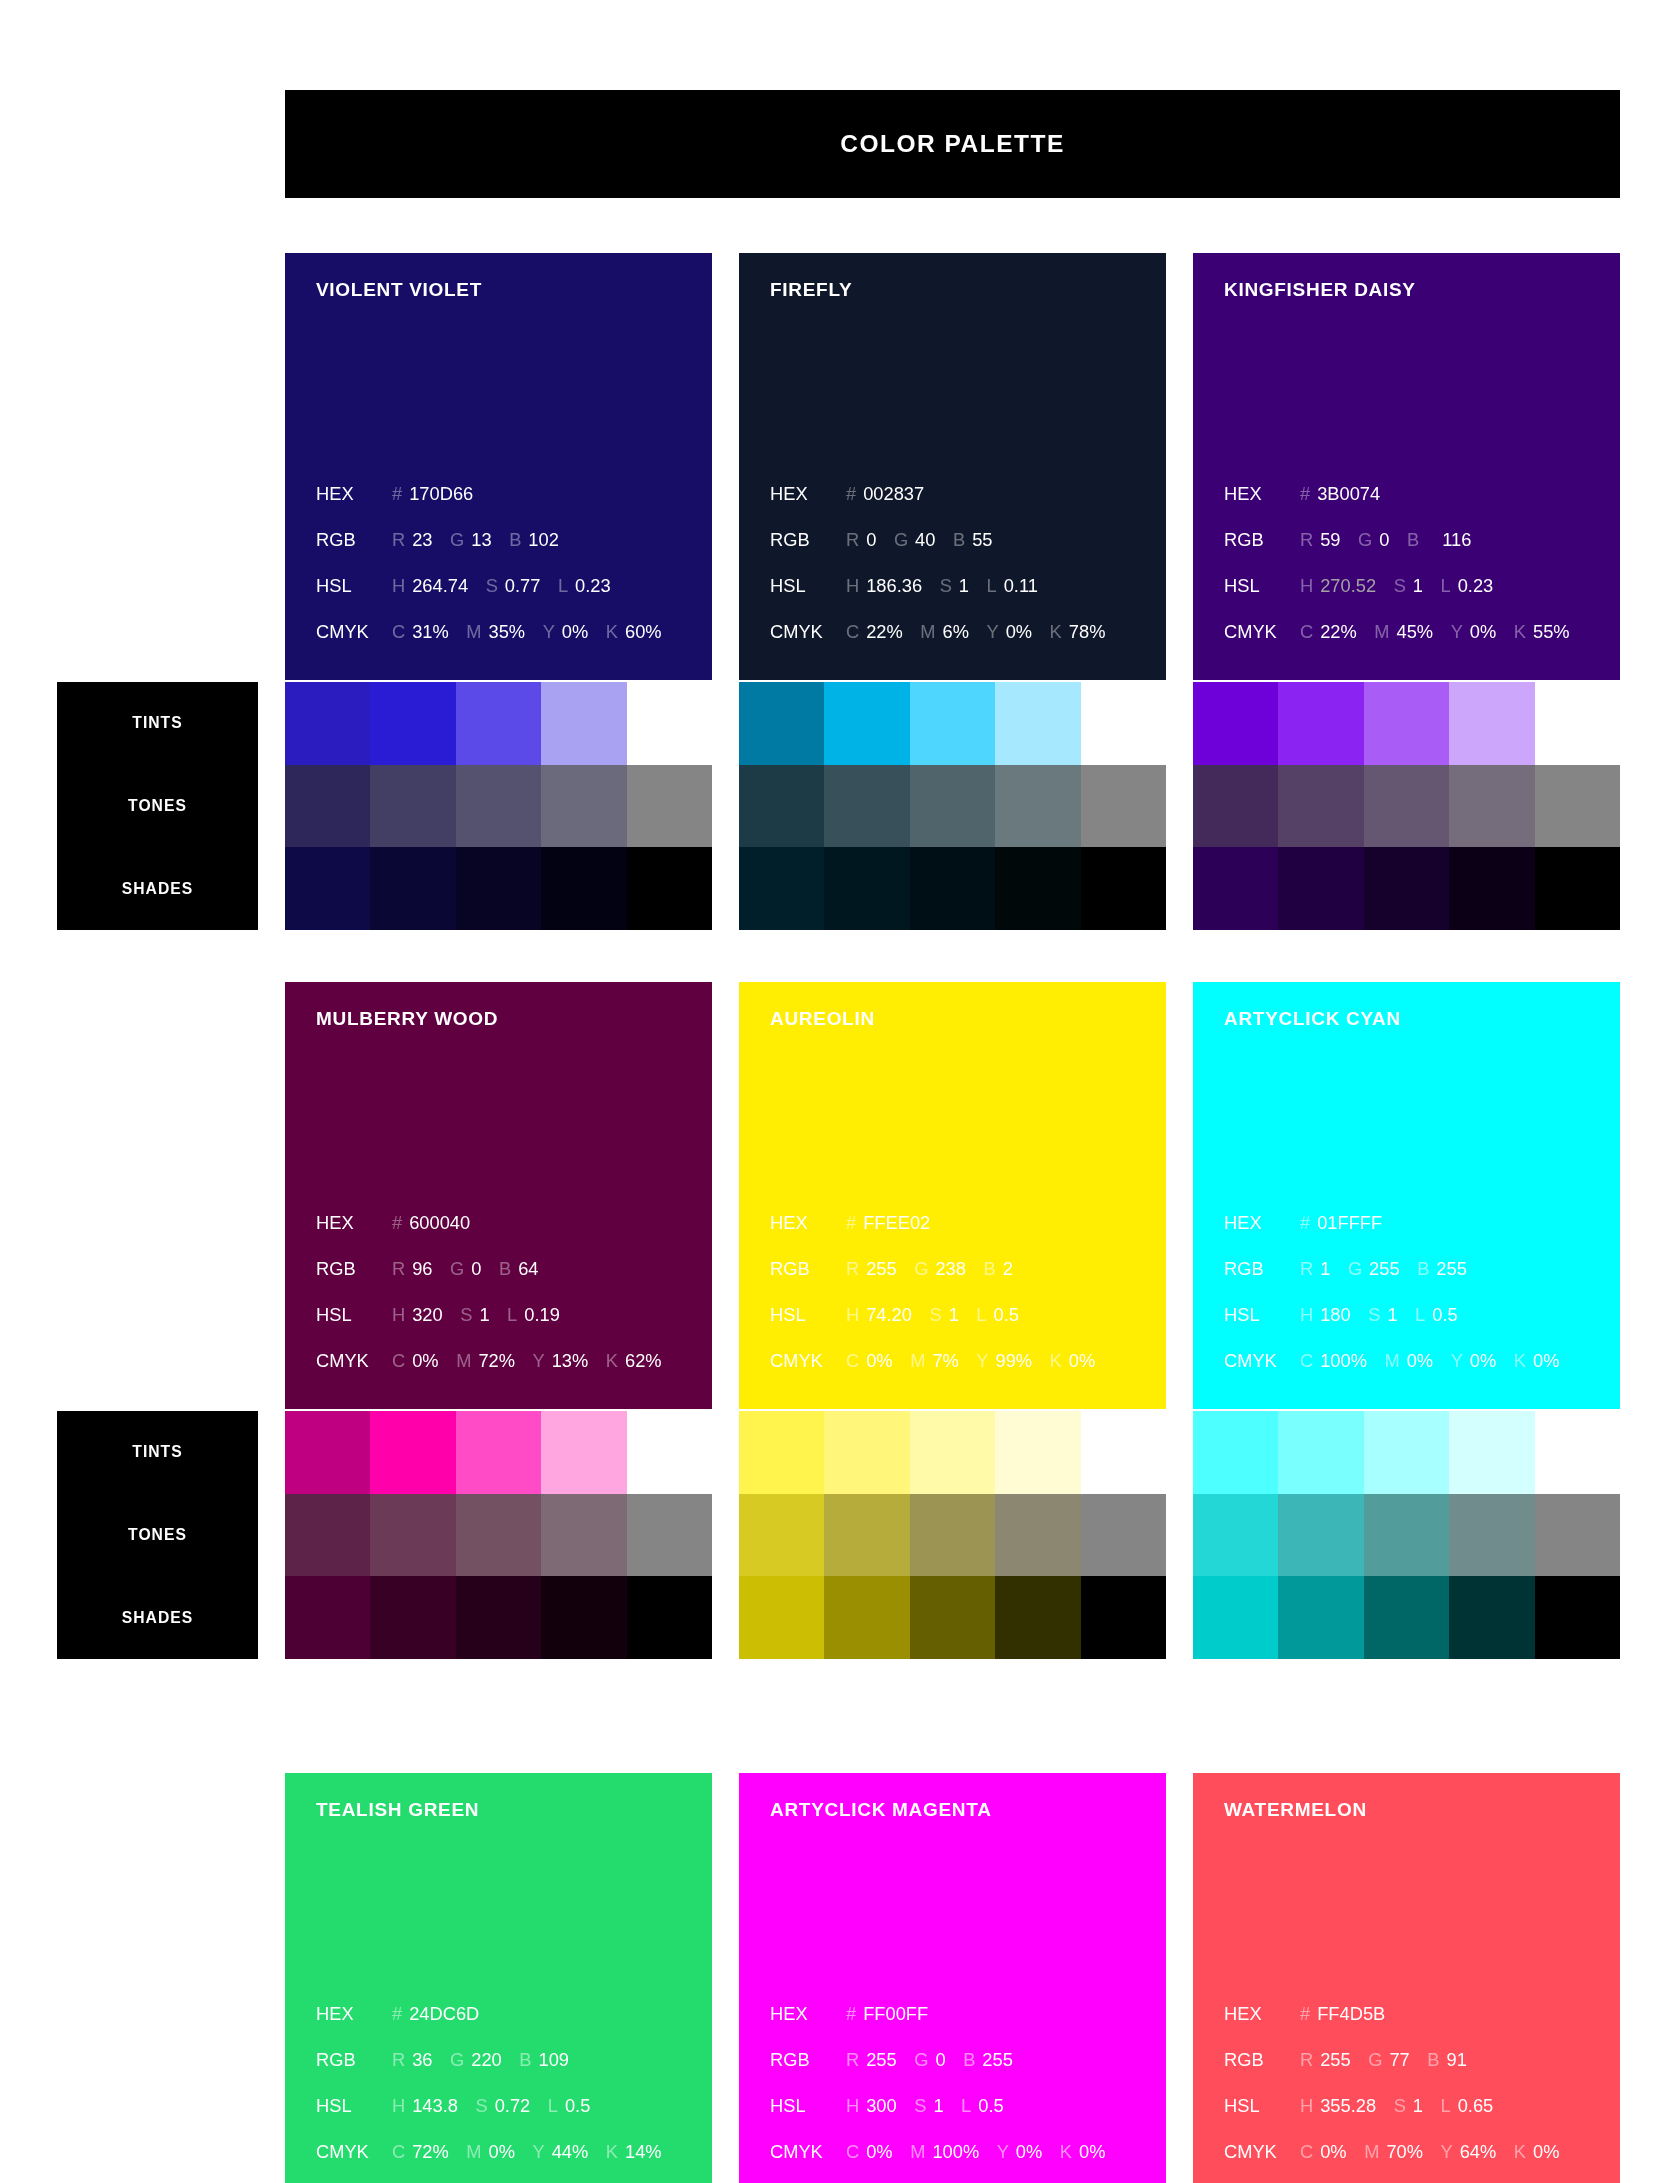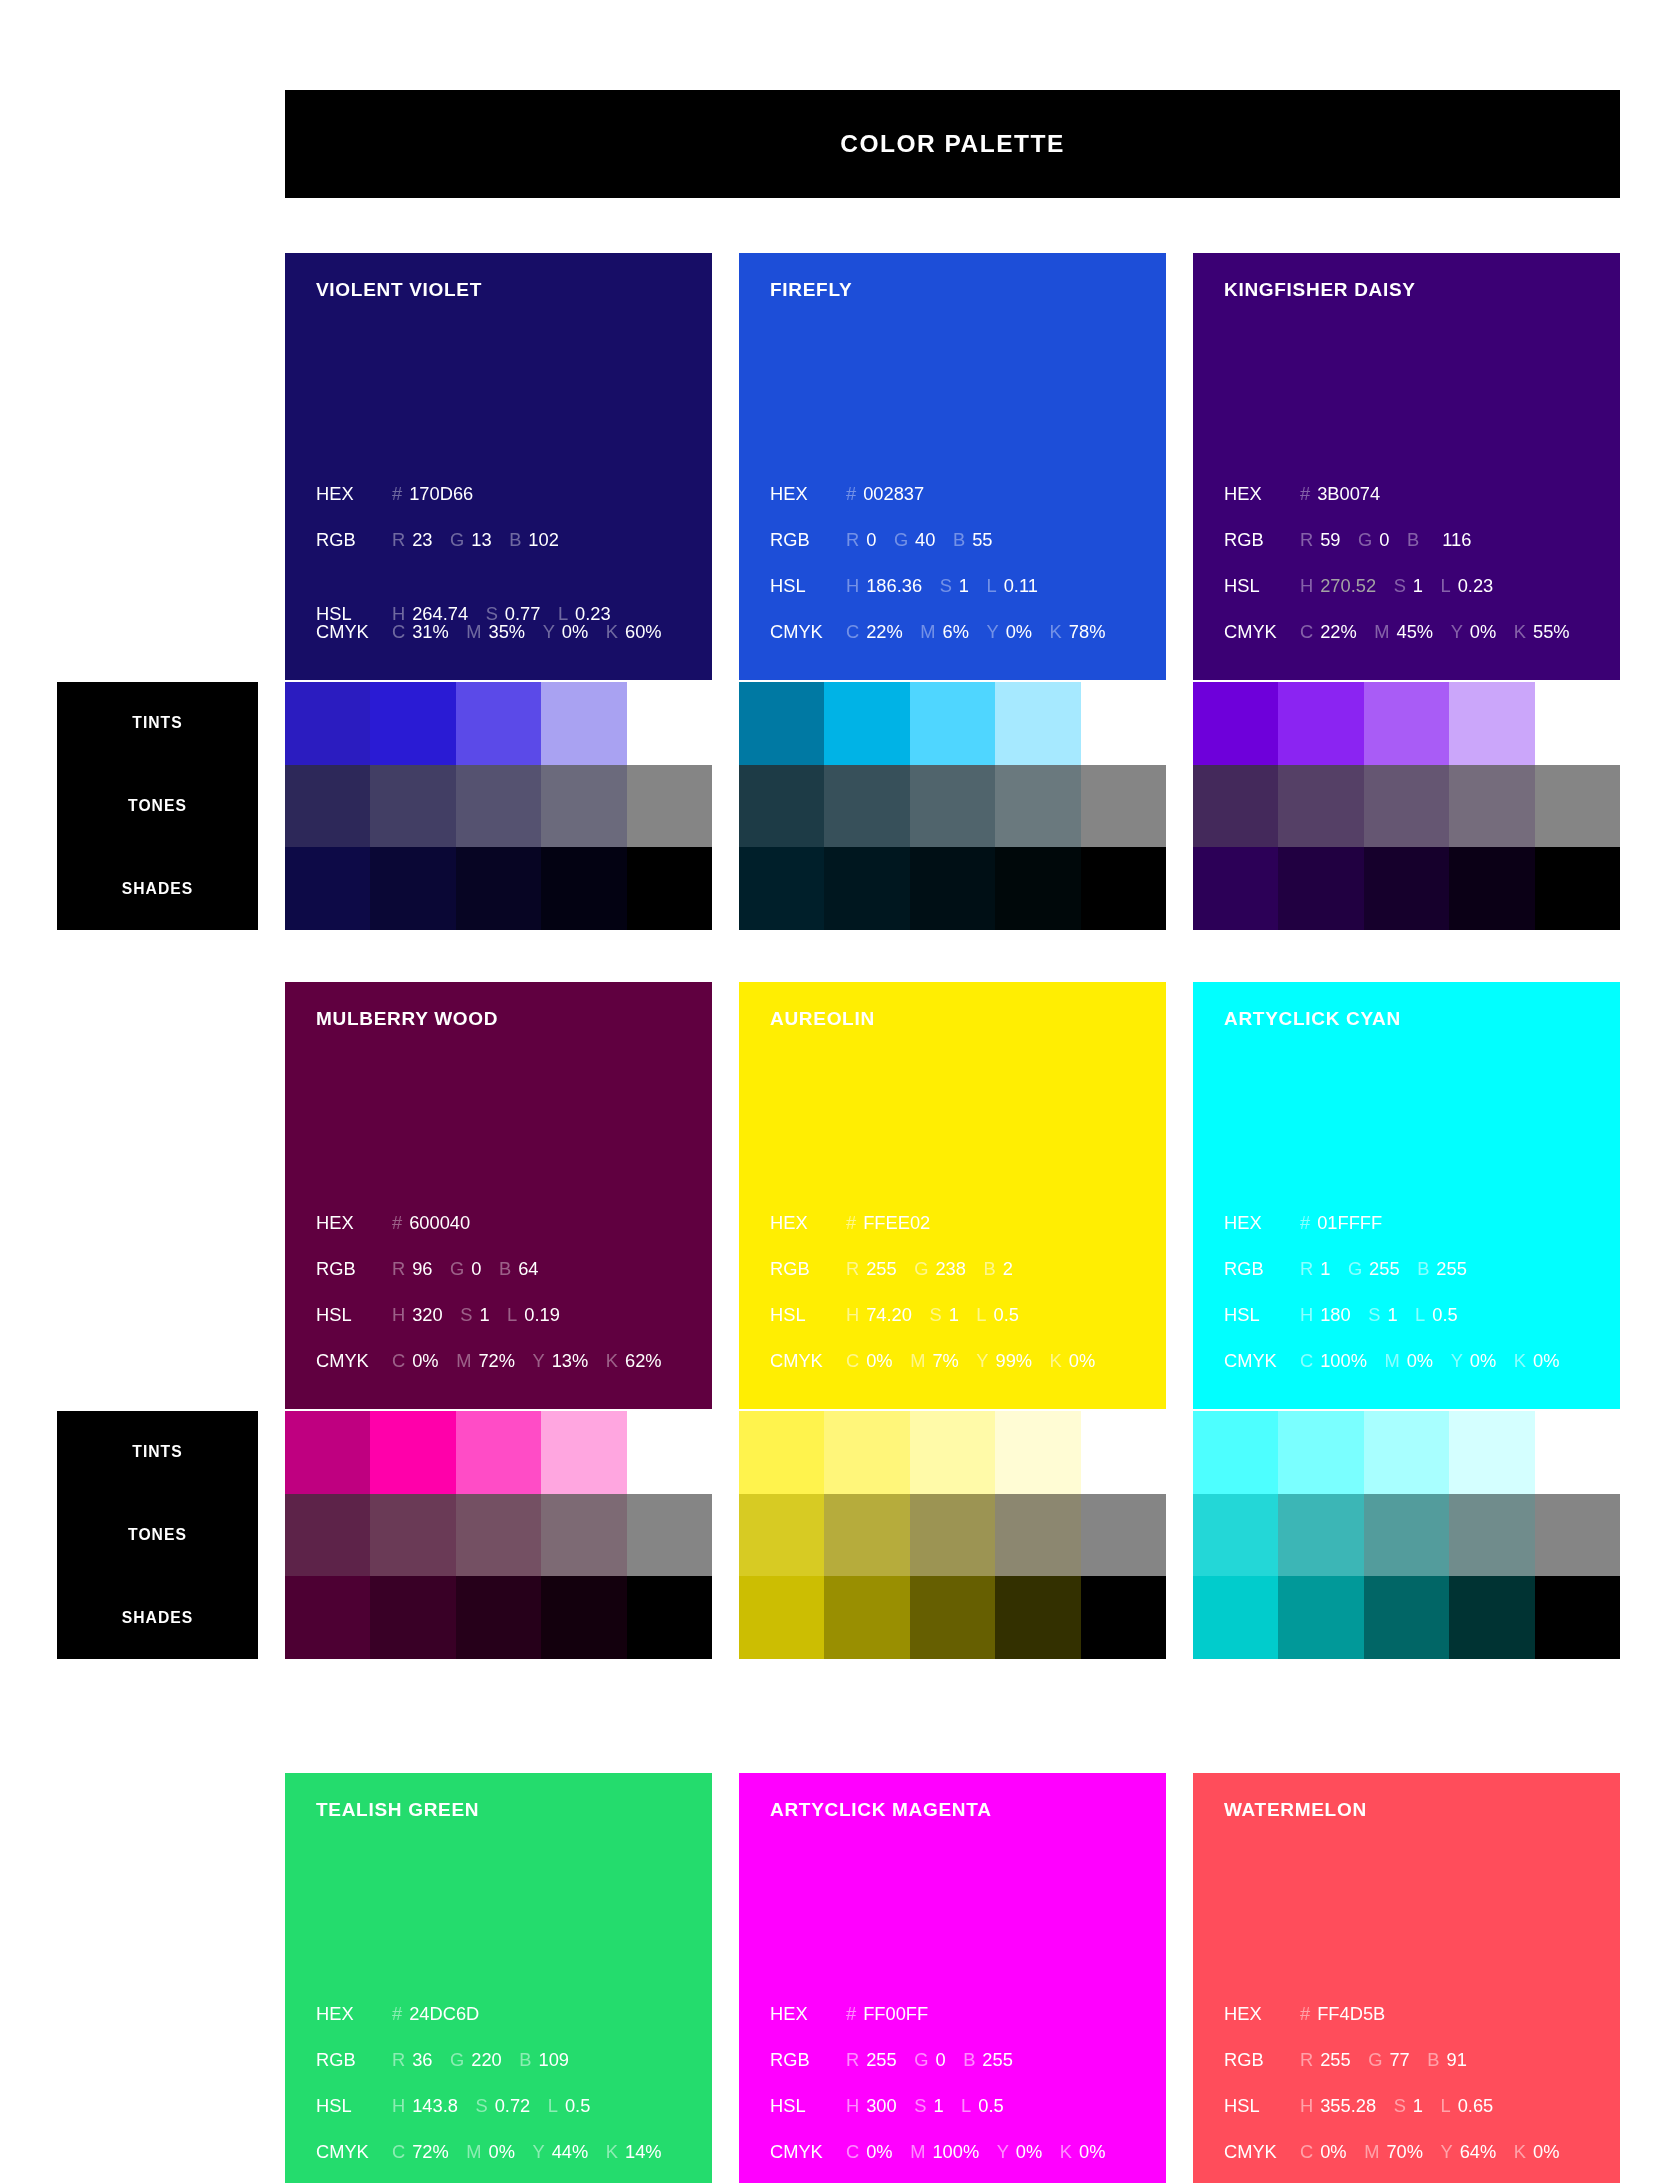--- a/index.html
+++ b/index.html
@@ -130,21 +130,21 @@
               <span class="ch" style="color: rgba(255, 255, 255, 0.38);">G</span>
               <span class="cv" style="color: rgb(255, 255, 255);">13</span>
               <span class="ch" style="color: rgba(255, 255, 255, 0.38);">B</span>
               <span class="cv" style="color: rgb(255, 255, 255);">102</span>
             </div>
           </div>
           <div class="spec-row">
             <div class="spec-label" style="color: rgb(255, 255, 255);">HSL</div>
             <div class="spec-vals">
               <span class="ch" style="color: rgba(255, 255, 255, 0.38);">H</span>
-              <span class="cv" style="color: rgb(255, 255, 255); margin-top: 28px;">264.74</span>
+              <span class="cv" style="color: rgb(255, 255, 255);">264.74</span>
               <span class="ch" style="color: rgba(255, 255, 255, 0.38);">S</span>
               <span class="cv" style="color: rgb(255, 255, 255);">0.77</span>
               <span class="ch" style="color: rgba(255, 255, 255, 0.38);">L</span>
               <span class="cv" style="color: rgb(255, 255, 255);">0.23</span>
             </div>
           </div>
           <div class="spec-row">
             <div class="spec-label" style="color: rgb(255, 255, 255);">CMYK</div>
             <div class="spec-vals">
               <span class="ch" style="color: rgba(255, 255, 255, 0.38);">C</span>
@@ -152,21 +152,21 @@
               <span class="ch" style="color: rgba(255, 255, 255, 0.38);">M</span>
               <span class="cv" style="color: rgb(255, 255, 255);">35%</span>
               <span class="ch" style="color: rgba(255, 255, 255, 0.38);">Y</span>
               <span class="cv" style="color: rgb(255, 255, 255);">0%</span>
               <span class="ch" style="color: rgba(255, 255, 255, 0.38);">K</span>
               <span class="cv" style="color: rgb(255, 255, 255);">60%</span>
             </div>
           </div>
         </div>
       </div>
-      <div class="card" style="left: 739px; top: 253px; background: #1d4ed8;">
+      <div class="card" style="left: 739px; top: 253px; background: #0f172a;">
         <div class="card-name" style="color: rgb(255, 255, 255);">FIREFLY</div>
         <div class="spec-block">
           <div class="spec-row">
             <div class="spec-label" style="color: rgb(255, 255, 255);">HEX</div>
             <div class="spec-vals">
               <span class="ch" style="color: rgba(255, 255, 255, 0.38);">#</span>
               <span class="cv" style="color: rgb(255, 255, 255);">002837</span>
             </div>
           </div>
           <div class="spec-row">

